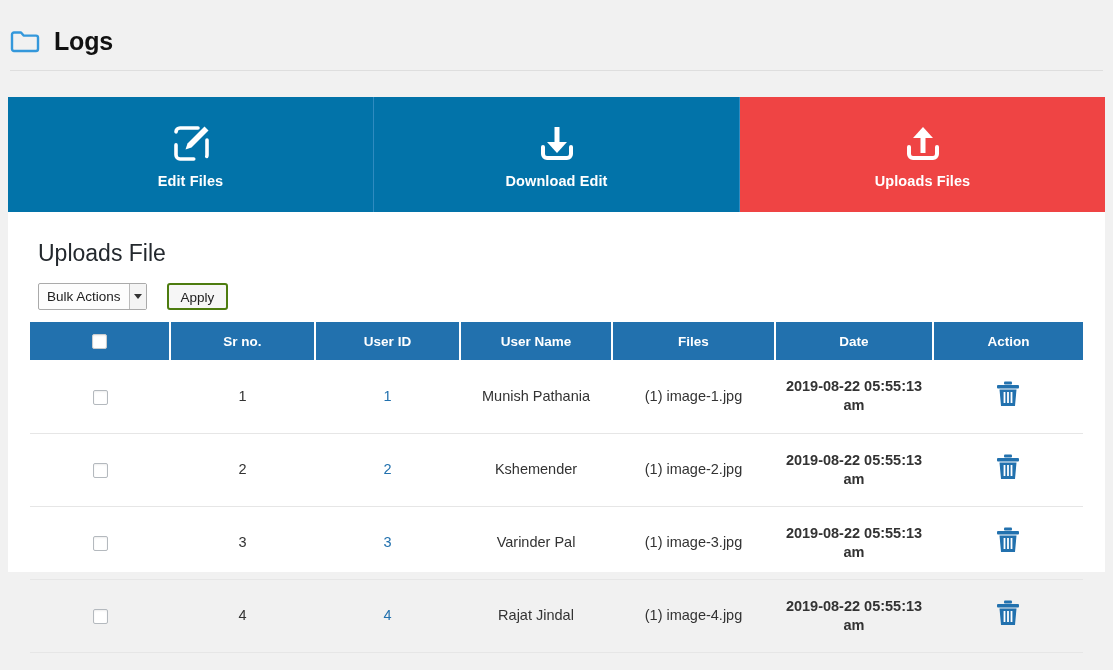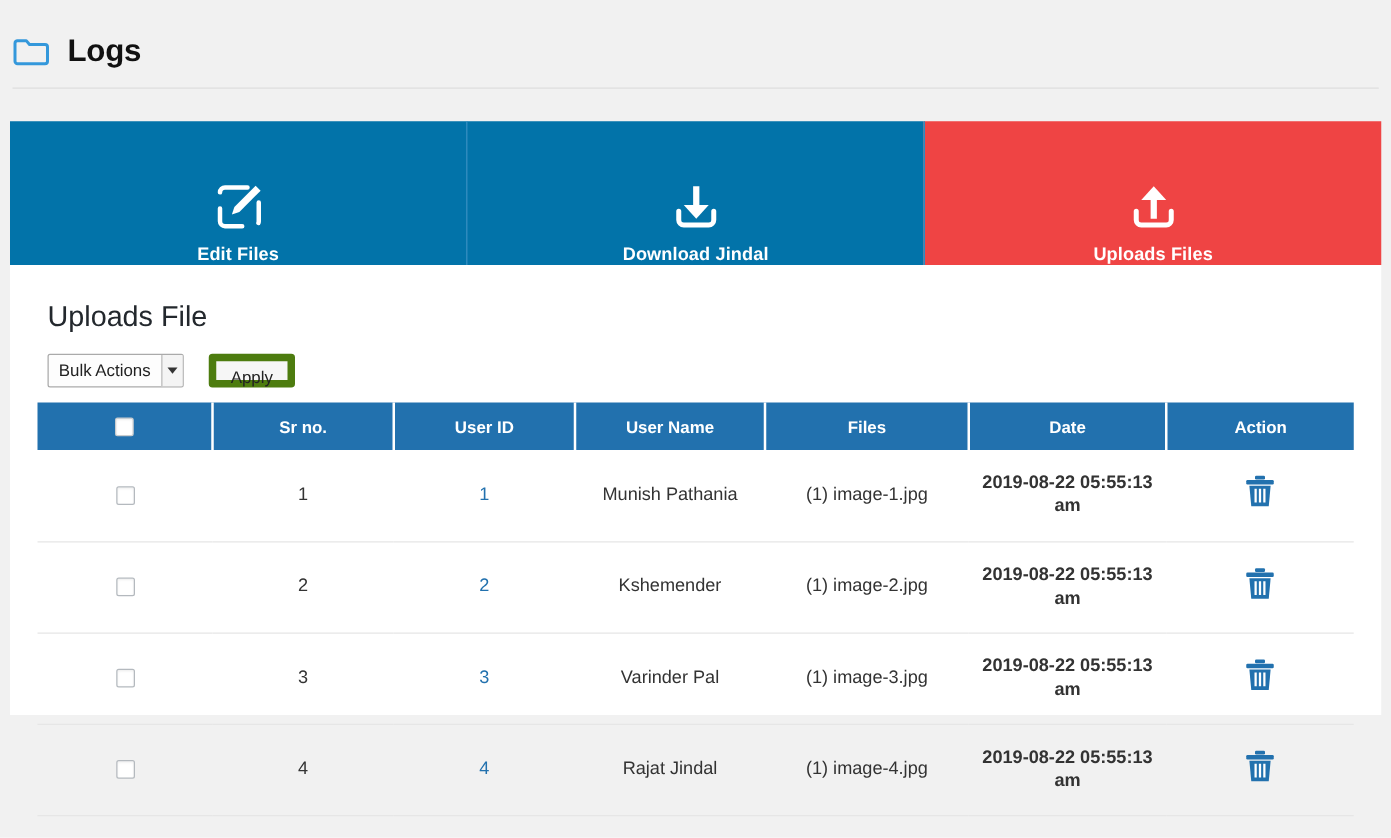--- a/index.html
+++ b/index.html
@@ -40,21 +40,21 @@
     display: flex;
     margin: 26px 8px 0 8px;
     height: 115px;
   }
   .tab {
     flex: 1 1 0;
     background: #0273a9;
     display: flex;
     flex-direction: column;
     align-items: center;
-    justify-content: flex-end;
+    justify-content: center;
     gap: 2px;
     color: #ffffff;
     cursor: pointer;
     position: relative;
   }
   .tab + .tab { border-left: 1px solid #2f8bc0; }
   .tab.active { background: #ef4444; }
   .tab-label {
     font-size: 14.5px;
     font-weight: bold;
@@ -110,21 +110,21 @@
   }
   .caret {
     width: 0; height: 0;
     border-left: 4px solid transparent;
     border-right: 4px solid transparent;
     border-top: 5px solid #333;
   }
   .apply-btn {
     height: 27px;
     padding: 0 12px;
-    border: 6px solid #4d7c0f;
+    border: 2px solid #4d7c0f;
     background: #f6f6f6;
     border-radius: 3px;
     font-size: 13.5px;
     color: #222;
     font-family: "Liberation Sans", sans-serif;
     cursor: pointer;
     line-height: 25px;
   }
 
   
@@ -215,21 +215,21 @@
   </div>
 
   <div class="tab">
     <span class="tab-icon">
       <svg width="46" height="46" viewBox="0 0 46 46" fill="none">
         <path d="M23 6 V26" stroke="#ffffff" stroke-width="5" stroke-linecap="butt"></path>
         <path d="M13 21 L23 32 L33 21 Z" fill="#ffffff"></path>
         <path d="M9 26 V33 C9 35.2 10.8 37 13 37 H33 C35.2 37 37 35.2 37 33 V26" stroke="#ffffff" stroke-width="4" stroke-linecap="round" stroke-linejoin="round"></path>
       </svg>
     </span>
-    <span class="tab-label">Download Jindal</span>
+    <span class="tab-label">Download Edit</span>
   </div>
 
   <div class="tab active">
     <span class="tab-icon">
       <svg width="46" height="46" viewBox="0 0 46 46" fill="none">
         <path d="M23 32 V12" stroke="#ffffff" stroke-width="5" stroke-linecap="butt"></path>
         <path d="M13 17 L23 6 L33 17 Z" fill="#ffffff"></path>
         <path d="M9 26 V33 C9 35.2 10.8 37 13 37 H33 C35.2 37 37 35.2 37 33 V26" stroke="#ffffff" stroke-width="4" stroke-linecap="round" stroke-linejoin="round"></path>
       </svg>
     </span>

